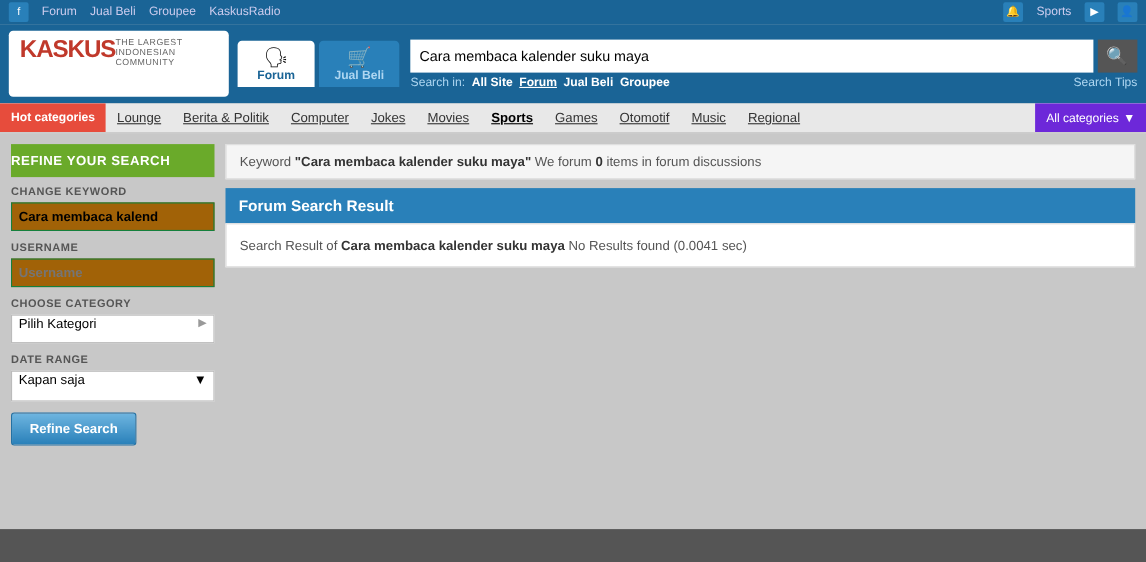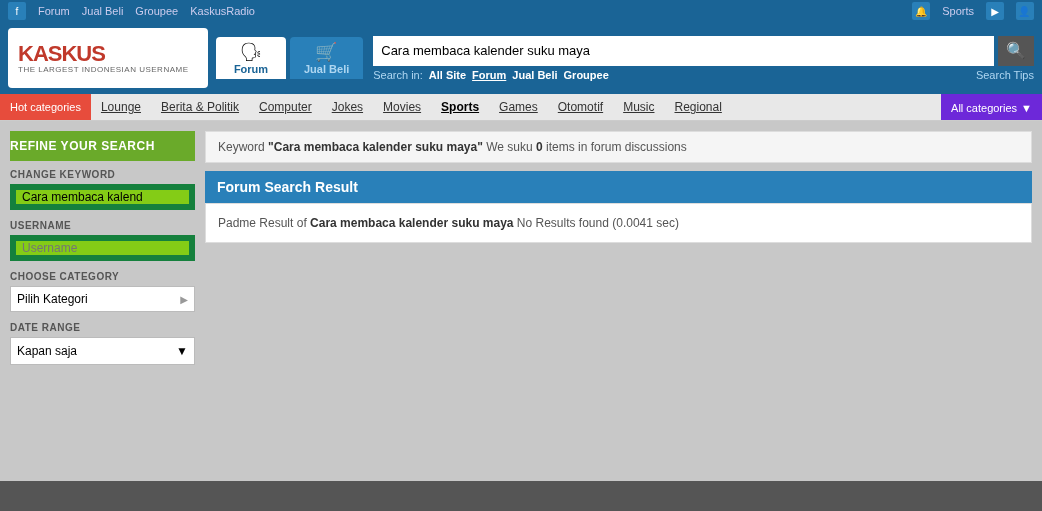--- a/index.html
+++ b/index.html
@@ -30,21 +30,20 @@
       padding: 6px 8px;
       gap: 0;
     }
     .logo-area {
       background: white;
       padding: 6px 10px;
       border-radius: 4px;
       width: 200px;
       height: 60px;
       display: flex;
-      flex-direction: column;
       justify-content: center;
       margin-right: 8px;
     }
     .logo-text {
       font-size: 22px;
       font-weight: bold;
       color: #c0392b;
       letter-spacing: -1px;
       line-height: 1;
     }
@@ -143,21 +142,21 @@
     .cat-bar {
       background: #e8e8e8;
       display: flex;
       align-items: stretch;
       border-bottom: 1px solid #ccc;
     }
     .hot-cat-btn {
       background: #e74c3c;
       color: white;
       font-size: 11px;
-      font-weight: normal;
+      font-weight: bold;
       padding: 6px 10px;
       cursor: pointer;
       border: none;
       white-space: nowrap;
     }
     .cat-items {
       display: flex;
       align-items: center;
       flex: 1;
     }
@@ -216,47 +215,47 @@
       font-size: 10px;
       font-weight: bold;
       color: #555;
       text-transform: uppercase;
       letter-spacing: 0.5px;
       margin-bottom: 4px;
     }
     .sidebar-input {
       width: 100%;
       height: 26px;
-      border: 6px solid #15803d;
+      border: 1px solid #15803d;
       padding: 0 6px;
       font-size: 12px;
-      background: #84cc16;
+      background: #a16207;
+      font-weight: bold;
     }
     .sidebar-select {
       width: 100%;
       height: 26px;
       border: 1px solid #bbb;
       padding: 0 6px;
       font-size: 12px;
       background: white;
       display: flex;
-      align-items: center;
       justify-content: space-between;
       cursor: pointer;
     }
     .sidebar-select-arrow { color: #999; font-size: 10px; }
     .sidebar-dropdown {
       width: 100%;
       height: 28px;
       border: 1px solid #bbb;
       padding: 0 6px;
       font-size: 12px;
       background: white;
       display: flex;
-      align-items: center;
+      align-items: flex-start;
       justify-content: space-between;
       cursor: pointer;
     }
     .refine-search-btn {
       background: linear-gradient(to bottom, #6eb5e0, #2980b9);
       color: white;
       font-size: 12px;
       font-weight: bold;
       padding: 7px 16px;
       border: 1px solid #2471a3;
@@ -313,21 +312,21 @@
   <span style="flex:1"></span>
   <span class="top-nav-icon">🔔</span>
   <span class="top-nav-item">Sports</span>
   <span class="top-nav-icon">▶</span>
   <span class="top-nav-icon">👤</span>
 </div>
 
 <div class="header">
   <div class="logo-area">
     <div class="logo-text">KASKUS</div>
-    <div class="logo-sub">THE LARGEST INDONESIAN USERNAME</div>
+    <div class="logo-sub">THE LARGEST INDONESIAN COMMUNITY</div>
   </div>
 
   <div class="nav-tabs">
     <div class="nav-tab active">
       <span class="nav-tab-icon">🗣</span>
       <span class="nav-tab-label">Forum</span>
     </div>
     <div class="nav-tab">
       <span class="nav-tab-icon">🛒</span>
       <span class="nav-tab-label">Jual Beli</span>
@@ -394,26 +393,27 @@
     </div>
 
     <div class="sidebar-section">
       <div class="sidebar-label">DATE RANGE</div>
       <div class="sidebar-dropdown">
         <span>Kapan saja</span>
         <span>▼</span>
       </div>
     </div>
 
+    <button class="refine-search-btn">Refine Search</button>
   </div>
 
   <div class="content">
     <div class="keyword-bar">
-      <span>Keyword </span><strong>"Cara membaca kalender suku maya"</strong><span> We suku </span><strong>0</strong><span> items in forum discussions</span>
+      <span>Keyword </span><strong>"Cara membaca kalender suku maya"</strong><span> We forum </span><strong>0</strong><span> items in forum discussions</span>
     </div>
     <div class="result-header">Forum Search Result</div>
     <div class="result-body">
-      <span>Padme Result of </span><strong>Cara membaca kalender suku maya</strong><span> No Results found (0.0041 sec)</span>
+      <span>Search Result of </span><strong>Cara membaca kalender suku maya</strong><span> No Results found (0.0041 sec)</span>
     </div>
   </div>
 </div>
 
 <div class="footer"></div>
 
 </body></html>

